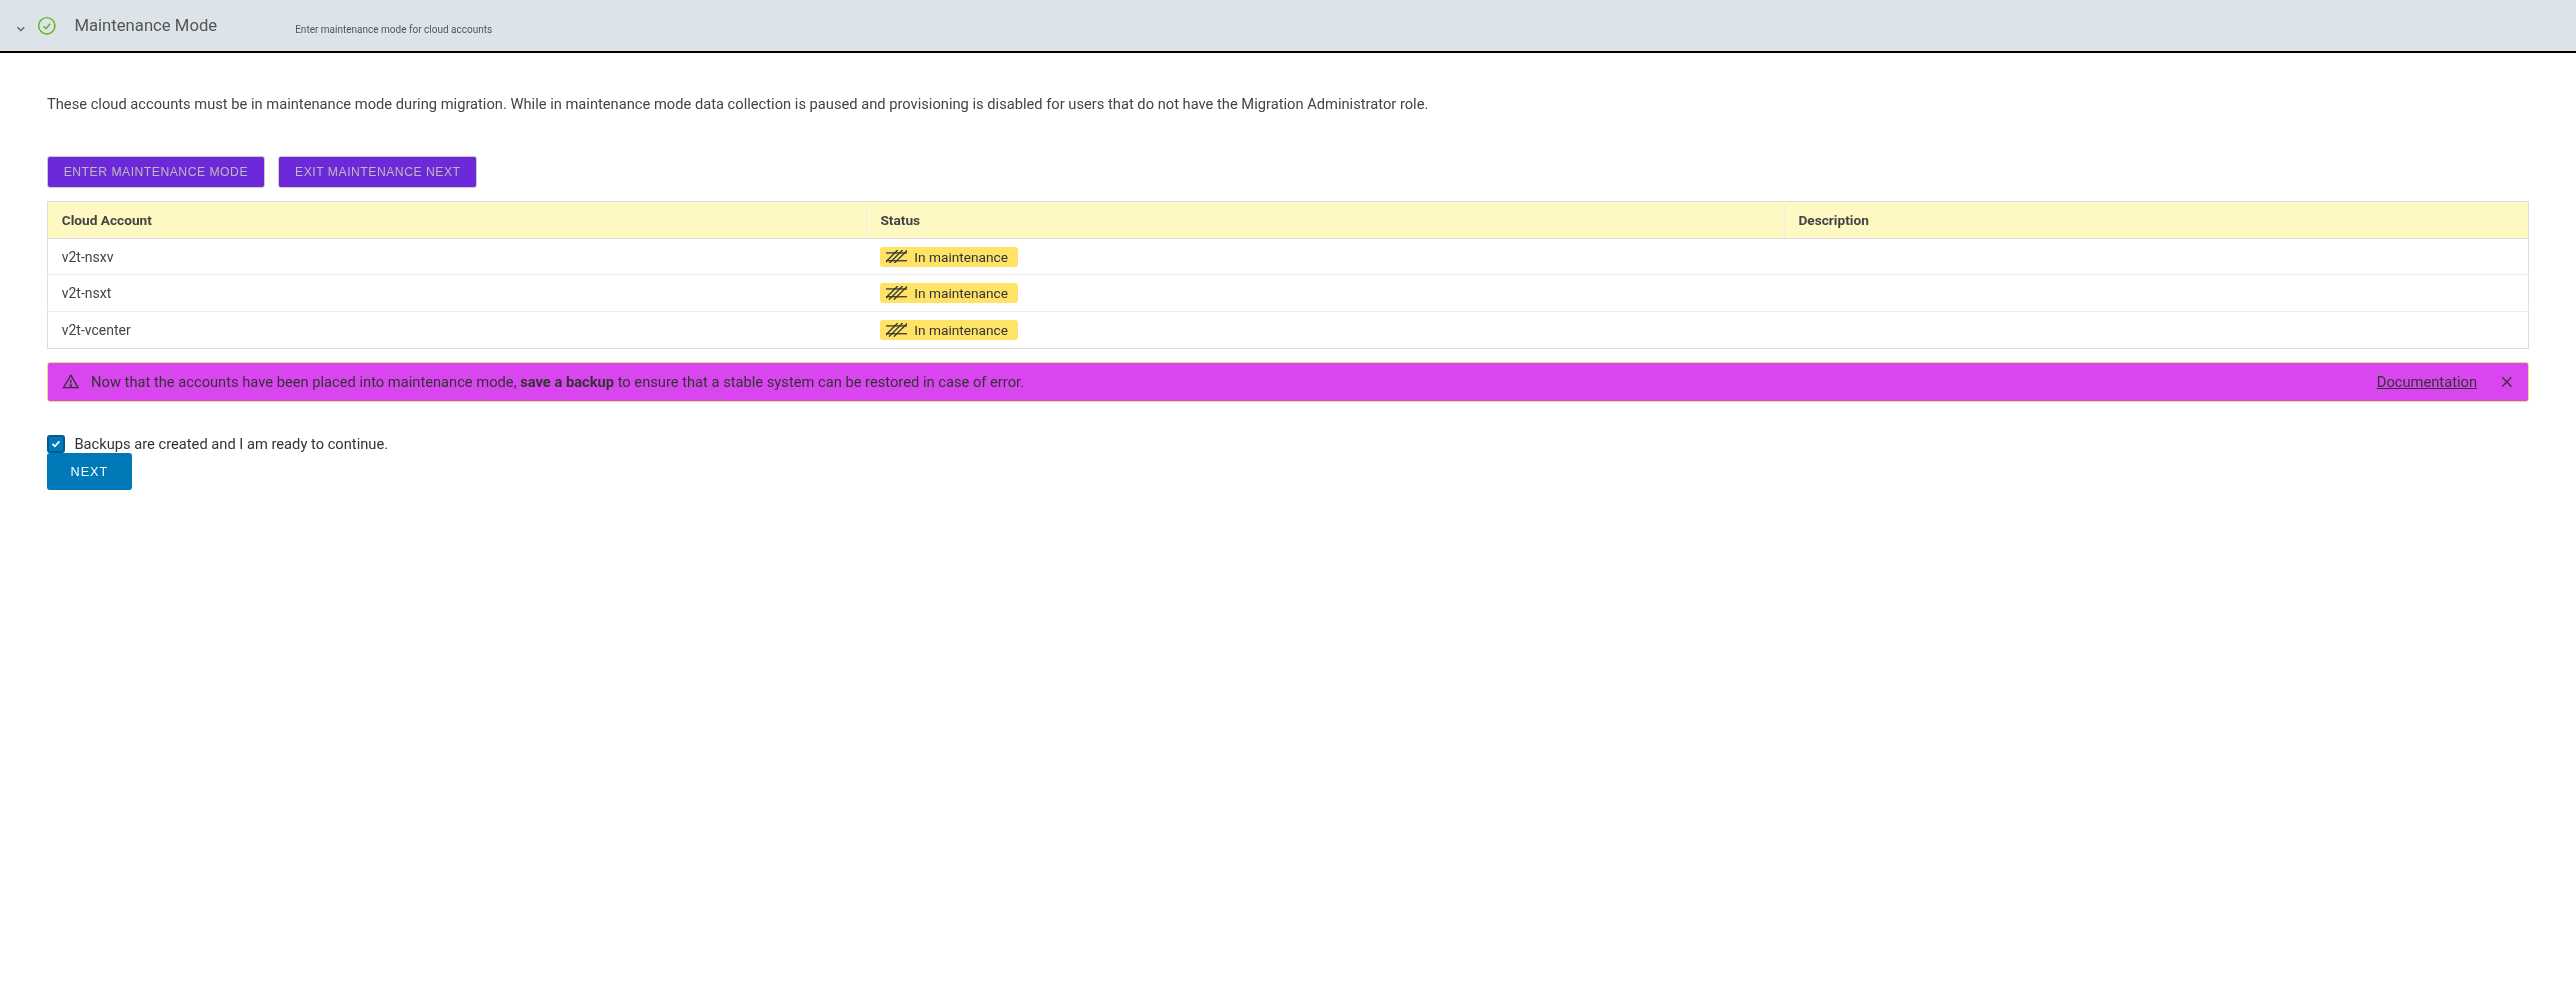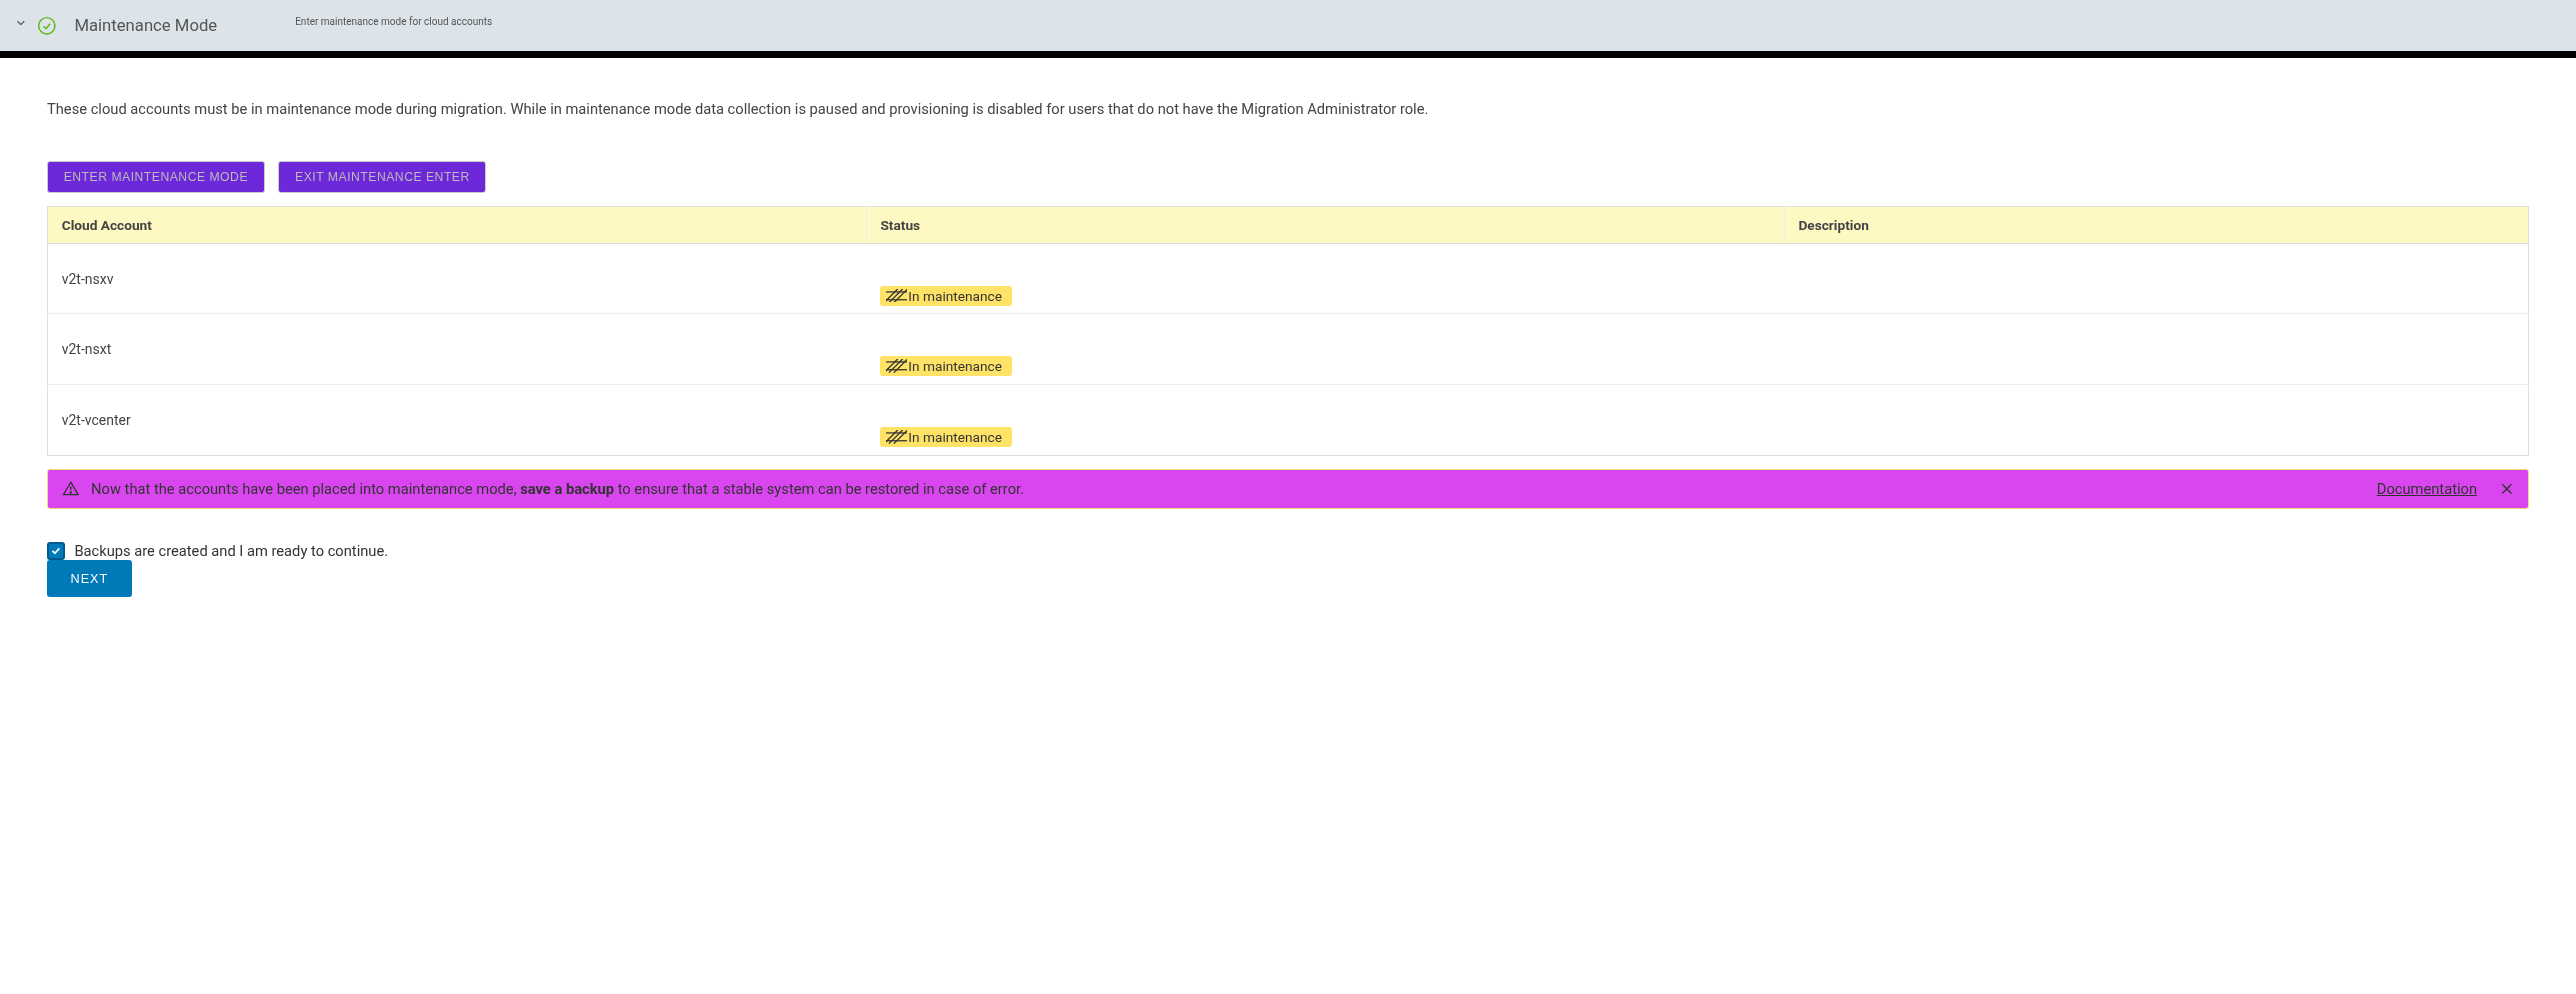--- a/index.html
+++ b/index.html
@@ -6,22 +6,22 @@
   body {
     font-family: -apple-system, BlinkMacSystemFont, "Segoe UI", Roboto, "Helvetica Neue", Arial, sans-serif;
     font-size: 13.7px;
     color: #333;
     background: #fff;
   }
   .header {
     background: #dde4e9;
     padding: 15.7px 9.8px;
     display: flex;
-    align-items: flex-start;
-    border-bottom: 7px solid #000000;
+    align-items: flex-end;
+    border-bottom: 2px solid #000000;
   }
   .header .chevron {
     width: 21.5px;
     color: #666;
     display: flex;
     align-items: center;
     justify-content: center;
   }
   .header .status-icon {
     margin-left: 5.9px;
@@ -91,22 +91,21 @@
   .col-status { width: 37%; }
   .col-desc { width: 30%; }
   .badge {
     display: inline-flex;
     align-items: center;
     background: #ffe366;
     border-radius: 2.9px;
     padding: 2px 9.8px 2px 5.9px;
     font-size: 13.7px;
     color: #333;
-    gap: 1px;
-    margin-top: 34px;
+    gap: 7px;
   }
   .badge .hatch {
     display: inline-block;
     width: 21.5px;
     height: 13.7px;
   }
   .alert {
     margin-top: 13.7px;
     background: #d946ef;
     border: 1px solid #eedb7c;
@@ -181,21 +180,21 @@
   </span>
   <span class="title">Maintenance Mode</span>
   <span class="subtitle">Enter maintenance mode for cloud accounts</span>
 </div>
 
 <div class="content">
   <p class="description">These cloud accounts must be in maintenance mode during migration. While in maintenance mode data collection is paused and provisioning is disabled for users that do not have the Migration Administrator role.</p>
 
   <div class="button-row">
     <button class="btn-outline">ENTER MAINTENANCE MODE</button>
-    <button class="btn-outline">EXIT MAINTENANCE ENTER</button>
+    <button class="btn-outline">EXIT MAINTENANCE NEXT</button>
   </div>
 
   <table class="table">
     <thead>
       <tr>
         <th class="col-account">Cloud Account</th>
         <th class="col-status">Status</th>
         <th class="col-desc">Description</th>
       </tr>
     </thead>

